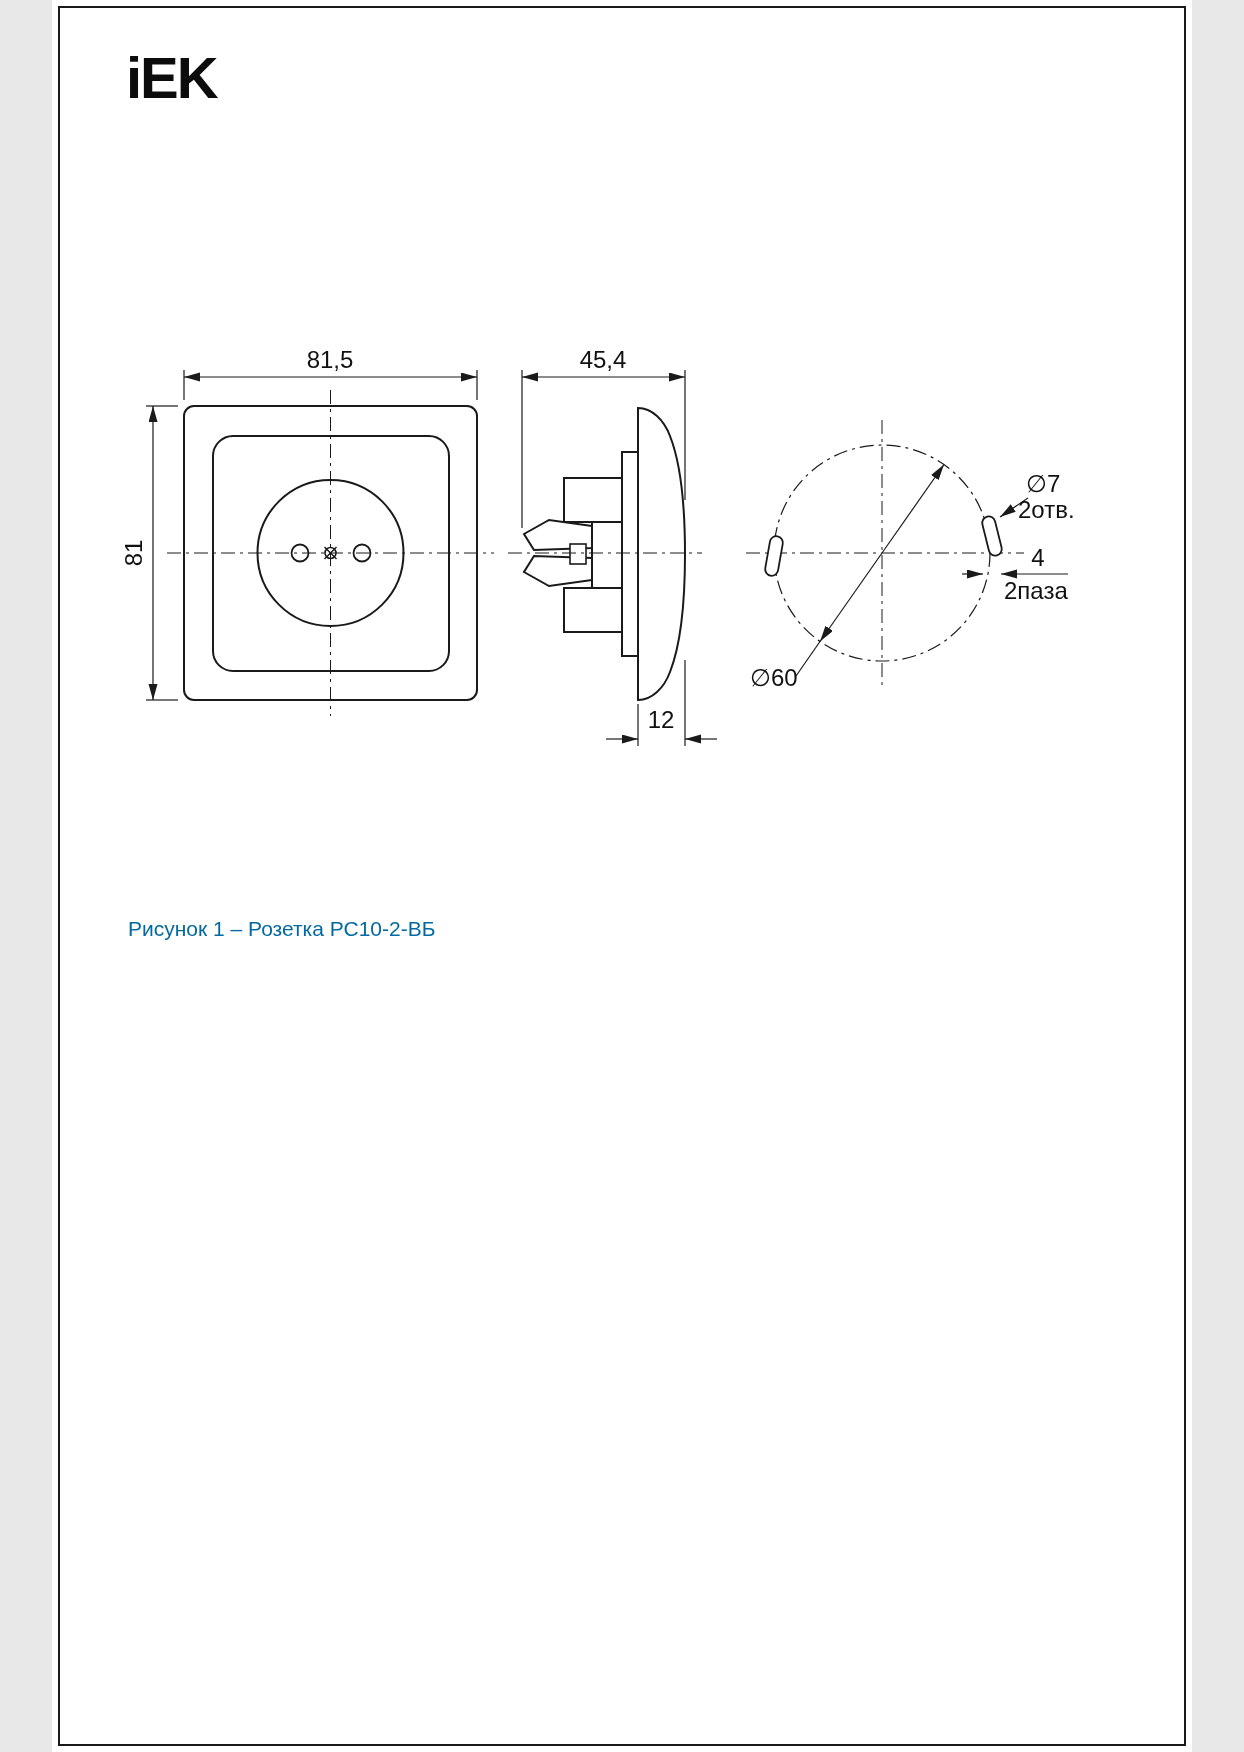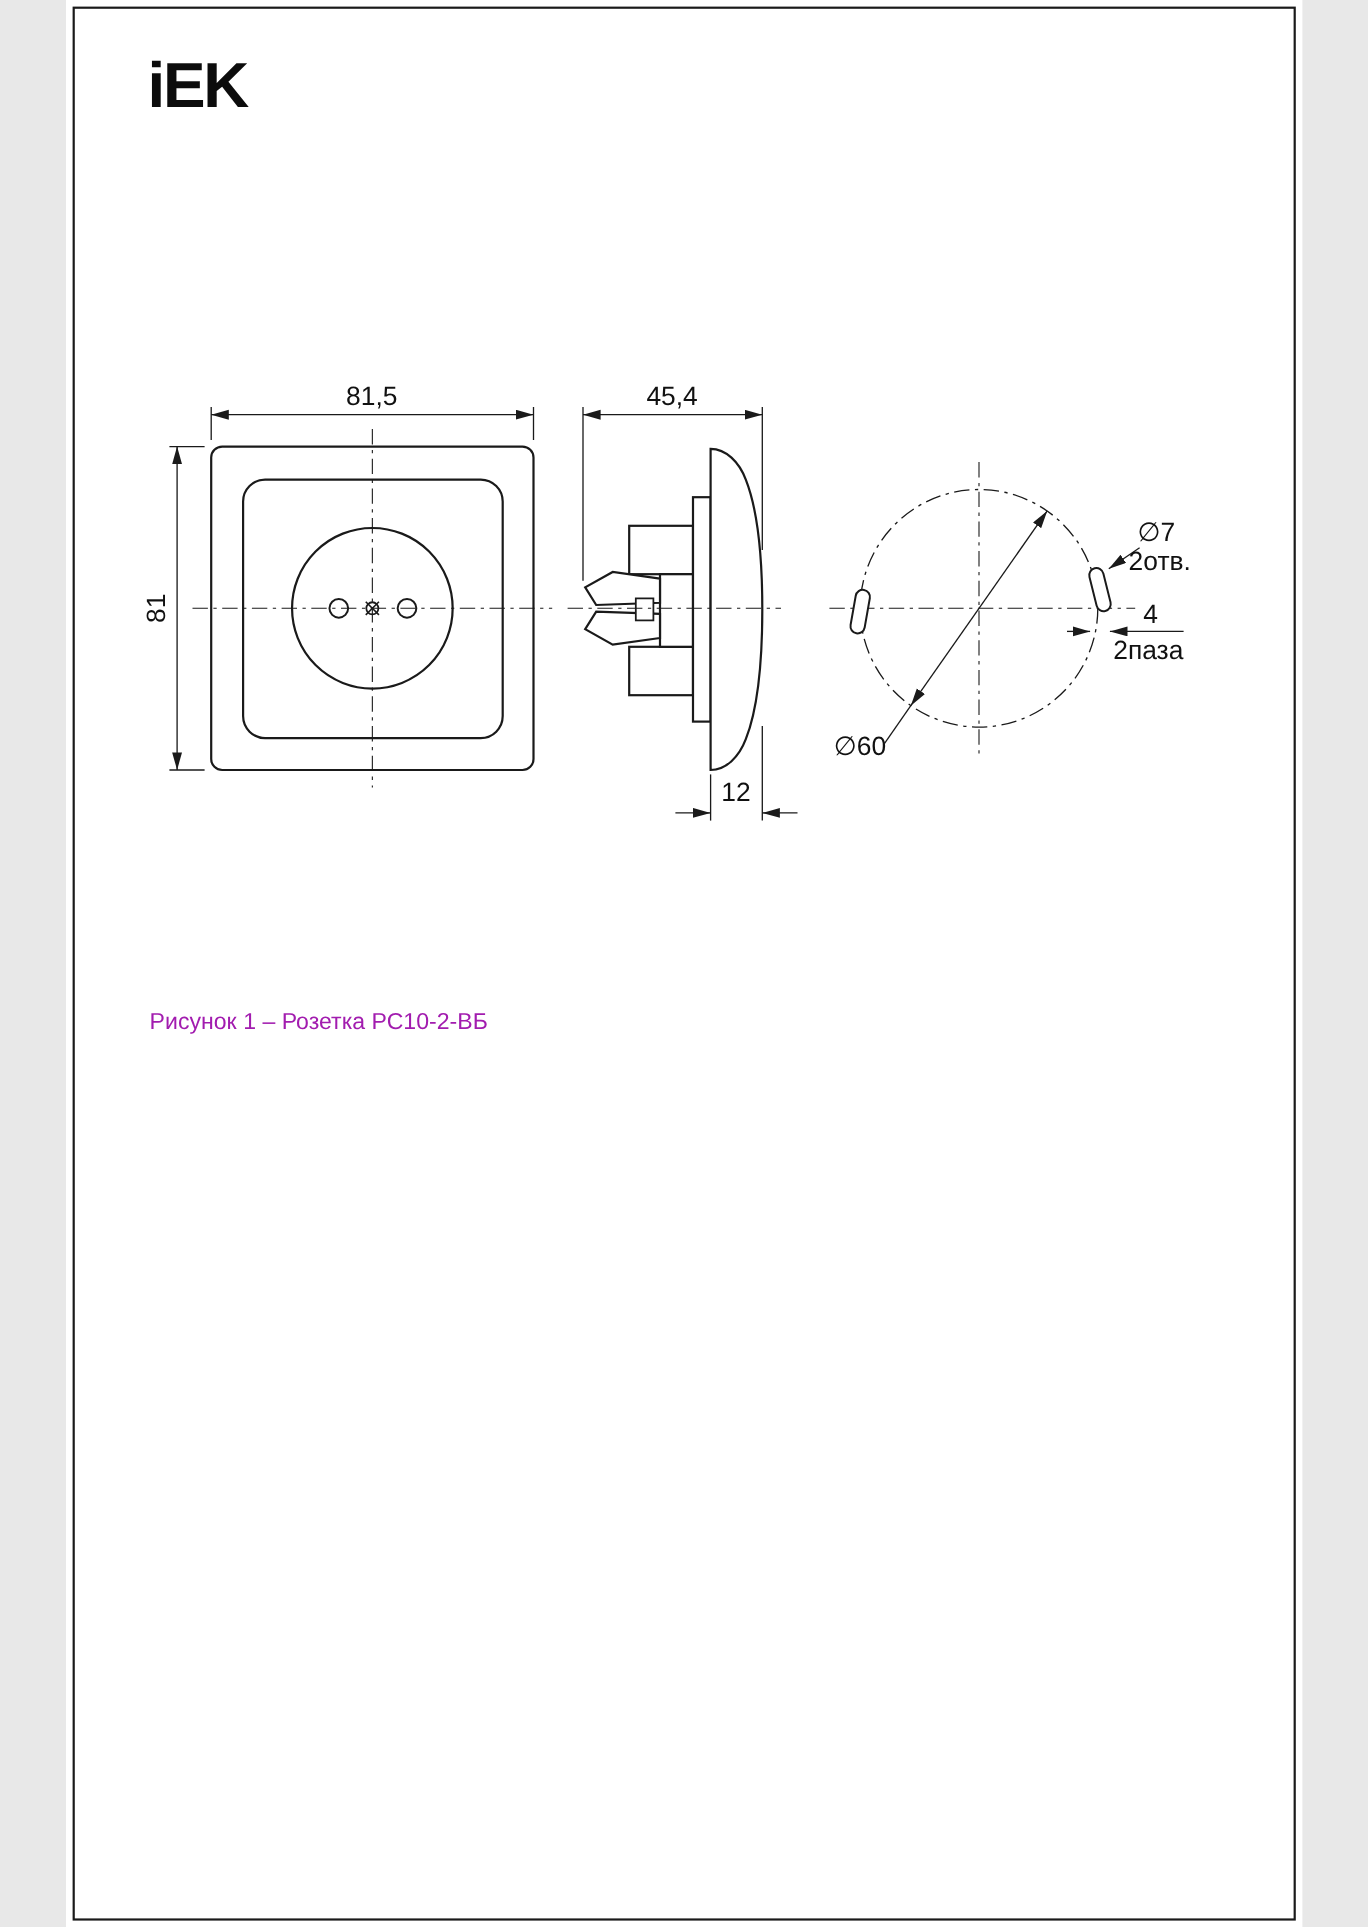--- a/index.html
+++ b/index.html
@@ -4,34 +4,35 @@
 <style>
   html,body{margin:0;padding:0;background:#e8e8e8;}
   .page{
     position:relative;
     width:1124px;height:1752px;
     background:#ffffff;
     font-family:"Liberation Sans", sans-serif;
     color:#111;
     overflow:hidden;
     margin:0 auto;
+    padding-left:16px;
   }
   .frame{
     position:absolute; inset:6px;
     border:2px solid #1a1a1a;
     pointer-events:none;
   }
   .logo{
     position:absolute; left:74px; top:44px;
     font-size:58px; font-weight:900; letter-spacing:-2px;
     color:#0c0c0c;
   }
   .caption{
     position:absolute; left:76px; top:917px;
-    font-size:21px; color:#a21caf;
+    font-size:21px; color:#0369a1;
   }
   svg{position:absolute;left:0;top:0;}
   .obj{stroke:#1a1a1a;stroke-width:2;fill:#ffffff;}
   .thin{stroke:#1a1a1a;stroke-width:1.2;fill:none;}
   .cl{stroke:#1a1a1a;stroke-width:1;fill:none;stroke-dasharray:14 5 3 5;}
   .dimline{stroke:#1a1a1a;stroke-width:1.2;fill:none;}
   text.dim{font-family:"Liberation Sans",sans-serif;font-size:24px;fill:#111;}
 </style>
 </head>
 <body>

